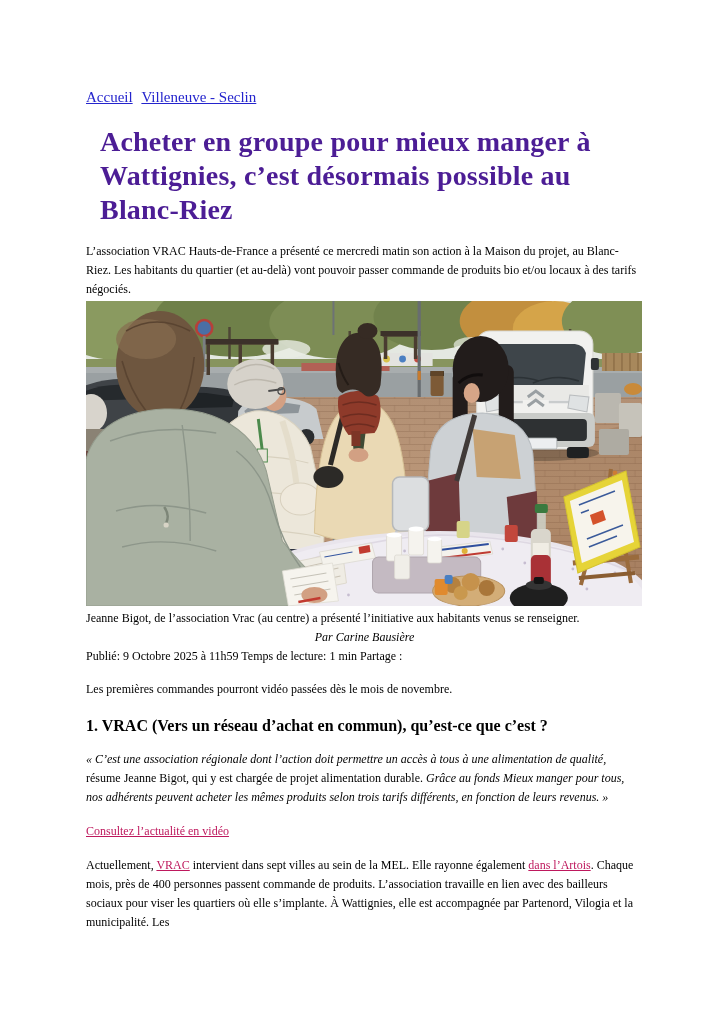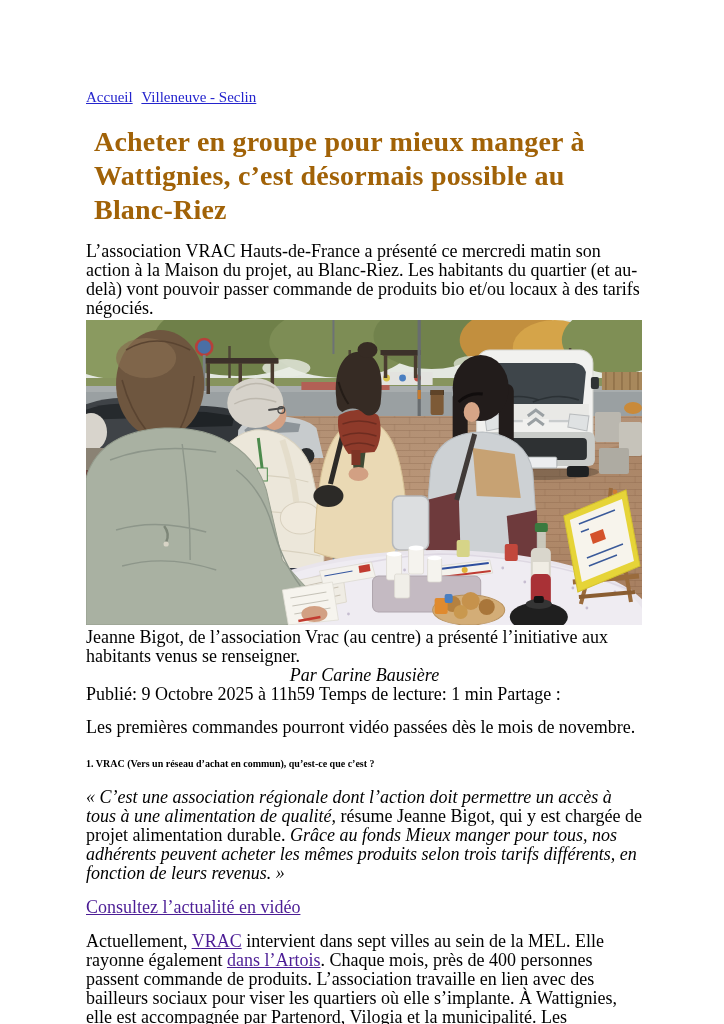--- a/index.html
+++ b/index.html
@@ -11,33 +11,33 @@
     color:#000;
     overflow:hidden;
   }
   .content{
     position:absolute;left:86px;top:88px;width:557px;
   }
   .breadcrumb{font-size:15px;line-height:18px;}
   .breadcrumb a{color:#2424cd;text-decoration:underline;cursor:pointer;}
   .breadcrumb a + a{margin-left:5px;}
   h1.title{
-    font-size:28px;line-height:34px;font-weight:bold;color:#a16207;
-    margin:19px 0 15px 8px;letter-spacing:0.2px;
+    font-size:28px;line-height:34px;font-weight:bold;color:#4c1d95;
+    margin:19px 0 15px 14px;letter-spacing:0.2px;
   }
-  p{font-size:18px;line-height:19px;margin:0 0 15px 0;}
+  p{font-size:12px;line-height:19px;margin:0 0 15px 0;}
   p.lede{margin:0 0 2px 0;}
   figure{margin:0;padding:0;}
   .photo{display:block;width:556px;height:305px;}
   p.caption{margin:3px 0 0 0;}
   p.byline{margin:0;font-style:italic;text-align:center;}
   p.publine{margin:0 0 14px 0;}
-  h2.subhead{font-size:10px;line-height:19px;font-weight:bold;margin:17px 0 15px 0;}
+  h2.subhead{font-size:16px;line-height:19px;font-weight:bold;margin:17px 0 15px 0;}
   .quote em{font-style:italic;}
-  a.textlink{color:#4c1d95;text-decoration:underline;cursor:pointer;}
+  a.textlink{color:#be185d;text-decoration:underline;cursor:pointer;}
   p.lastpara{margin-bottom:16px;}
 </style>
 </head>
 <body>
 
 <div class="page">
   <div class="content">
 
     <nav class="breadcrumb">
       <a>Accueil</a>

